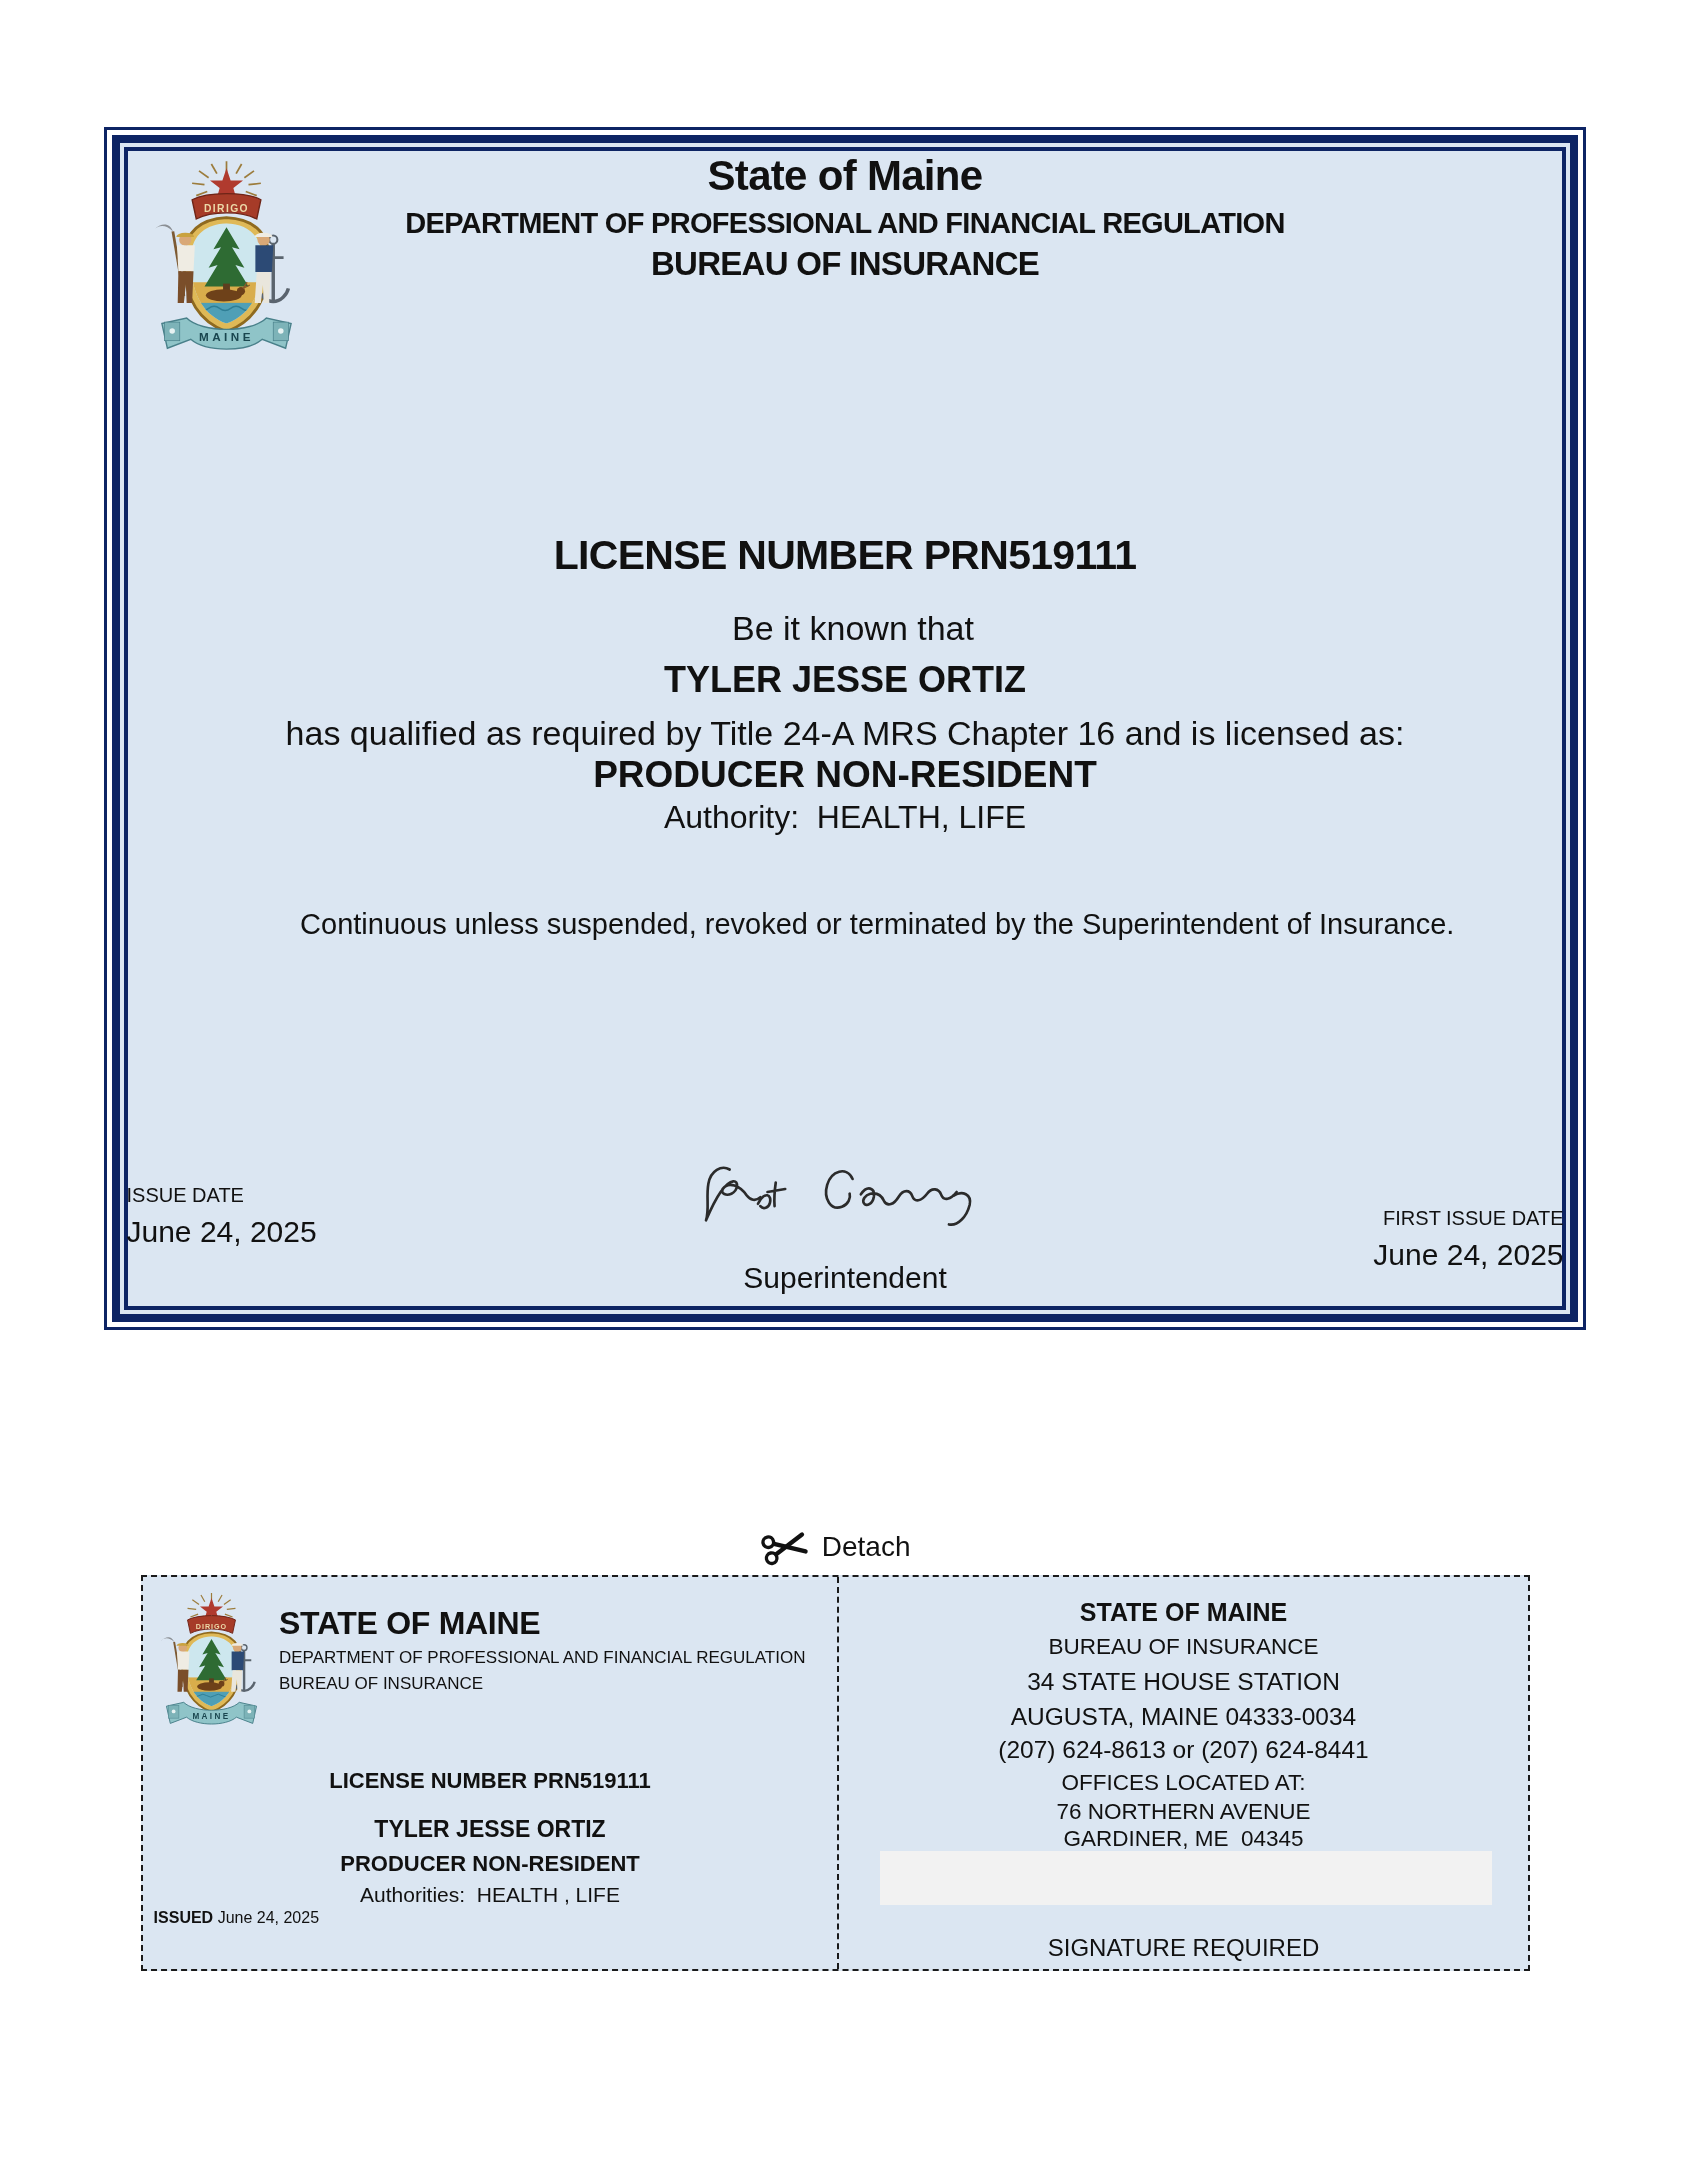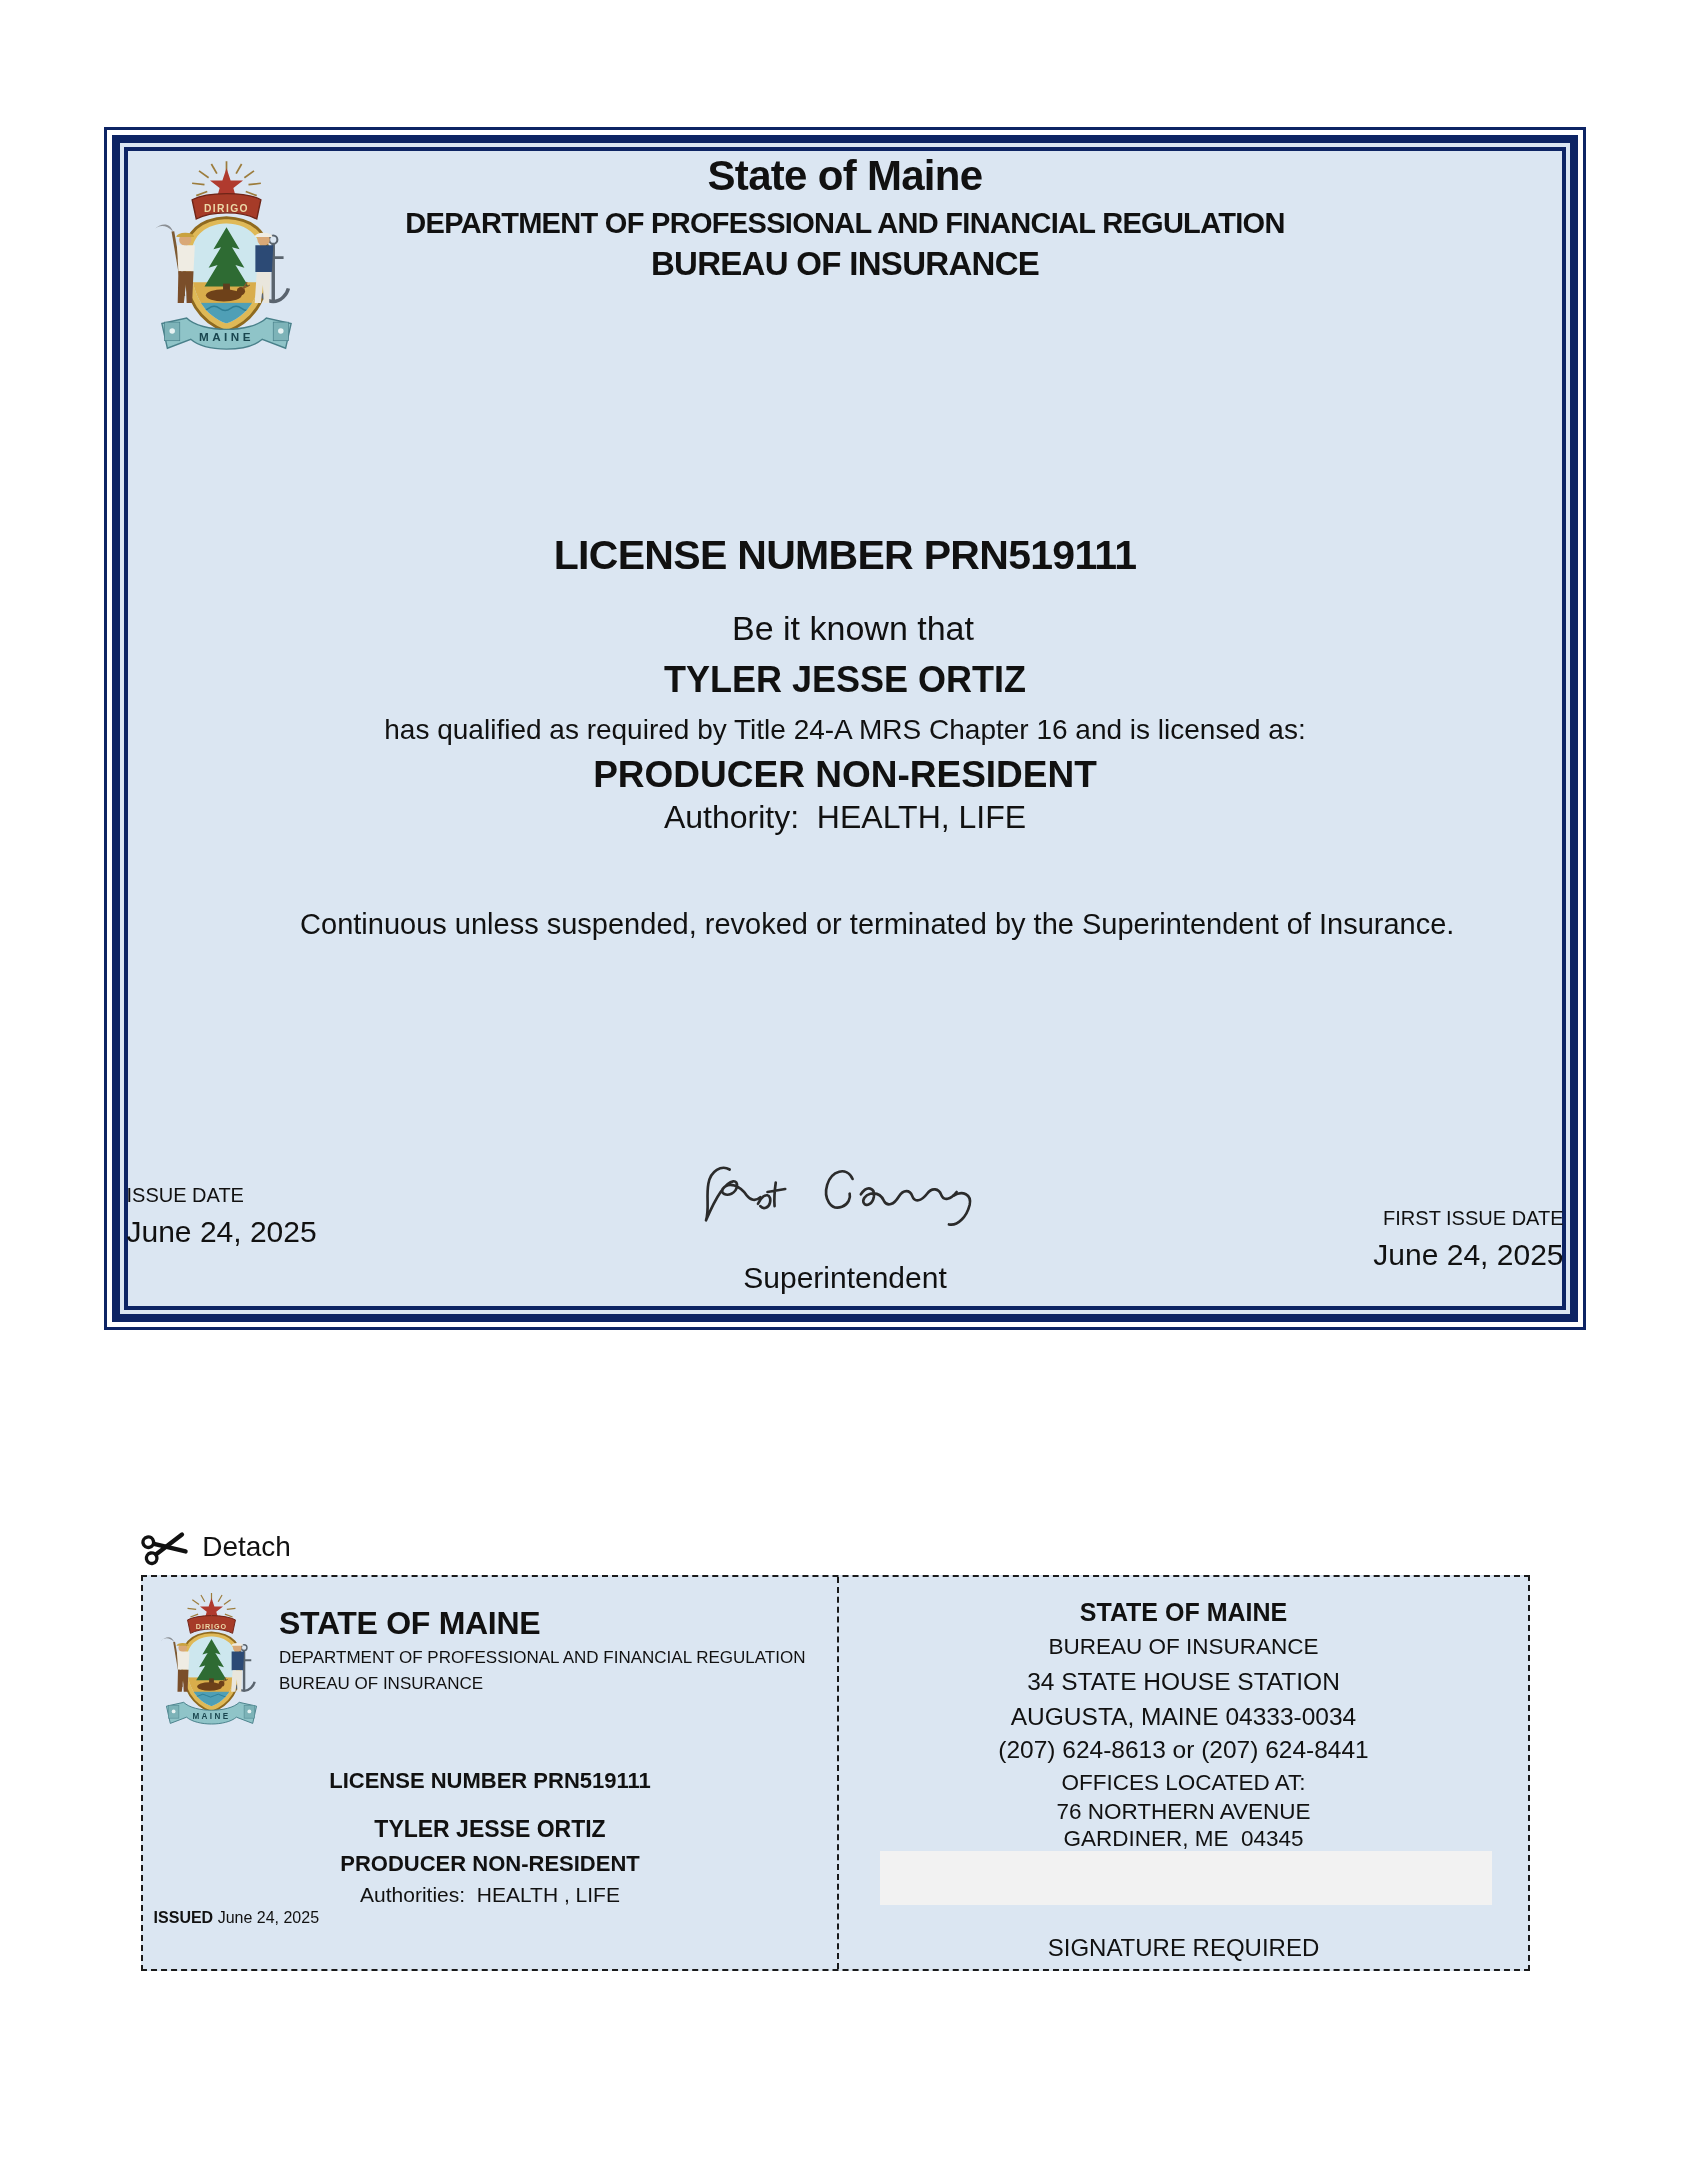--- a/index.html
+++ b/index.html
@@ -21,38 +21,38 @@
 
   .cert-header { position:absolute; left:0; right:0; top:25px; text-align:center; letter-spacing:-0.7px; }
   .cert-title  { font-size:42px; font-weight:bold; }
   .cert-dept   { font-size:29px; font-weight:bold; margin-top:6.6px; }
   .cert-bureau { font-size:33px; font-weight:bold; margin-top:5.3px; }
 
   .cline { position:absolute; left:0; right:0; text-align:center; white-space:pre-wrap; }
   .l-license   { top:405px;  font-size:41px; font-weight:bold; letter-spacing:-0.7px; }
   .l-beknown   { top:482px;  font-size:34px;padding-left:16px; }
   .l-name      { top:532px;  font-size:36px; font-weight:bold; }
-  .l-qualified { top:587px;  font-size:28px; }
+  .l-qualified { top:587px;  font-size:34px; }
   .l-type      { top:627px;  font-size:37px; font-weight:bold; }
   .l-authority { top:672px; font-size:32px; }
   .l-clause    { top:748px; font-size:29px; }
   .l-clause span { text-decoration-thickness:2.6px; text-underline-offset:6.6px; }
 
   .f-issue { position:absolute; left:22.5px;  top:1057px; text-align:left; }
   .f-first { position:absolute; right:22.5px; top:1080px; text-align:right; }
   .f-issue .lbl, .f-first .lbl { font-size:20px; font-weight:normal; }
   .f-issue .val, .f-first .val { font-size:30px; margin-top:8px; }
   .f-sig { position:absolute; left:0; right:0; top:1019px; text-align:center; }
   .sig-svg { width:331px; height:99px; display:block; margin:0 auto; }
   .sig-title { font-size:30px; margin-top:16px; }
 
   
   .detach-row {
     position:absolute; left:141px; top:1520px; width:1389px; height:54px;
-    display:flex; align-items:center; gap:13.2px;
+    display:flex; align-items:center; justify-content:center; gap:13.2px;
   }
   .scissors-svg { width:48px; height:48px; }
   .detach-label { font-size:28px; }
 
   
   .cards {
     position:absolute; left:141px; top:1575px; width:1389px; height:396px;
     border:2px dashed #1a1a1a; background:#dbe6f2; display:flex;
   }
   .card-left  { position:relative; width:696px; height:100%; border-right:2px dashed #1a1a1a; }

